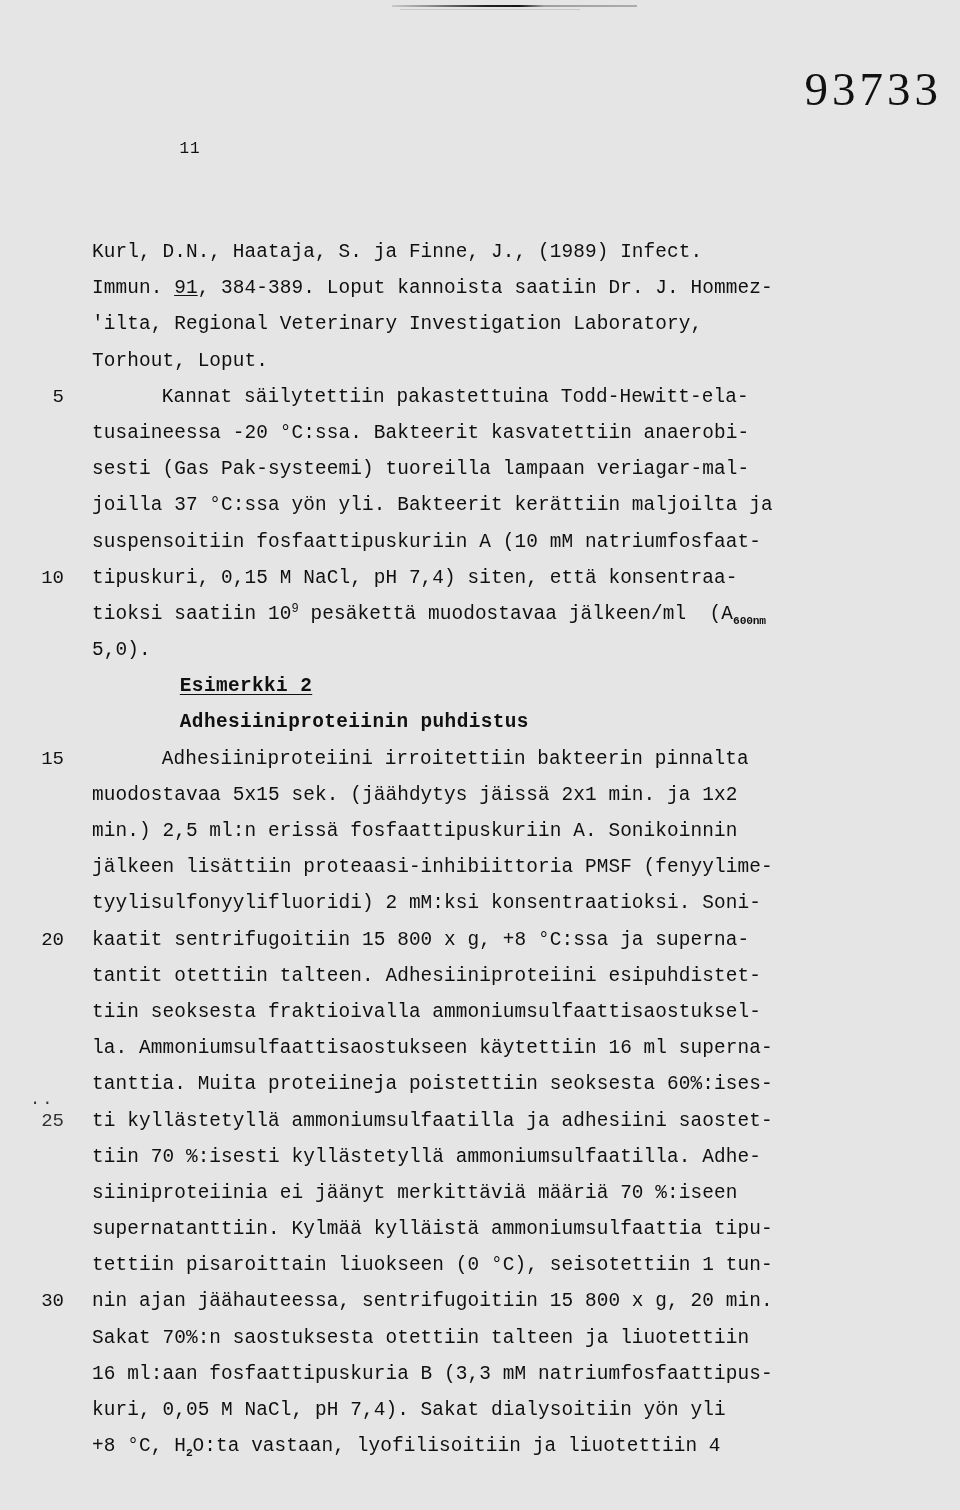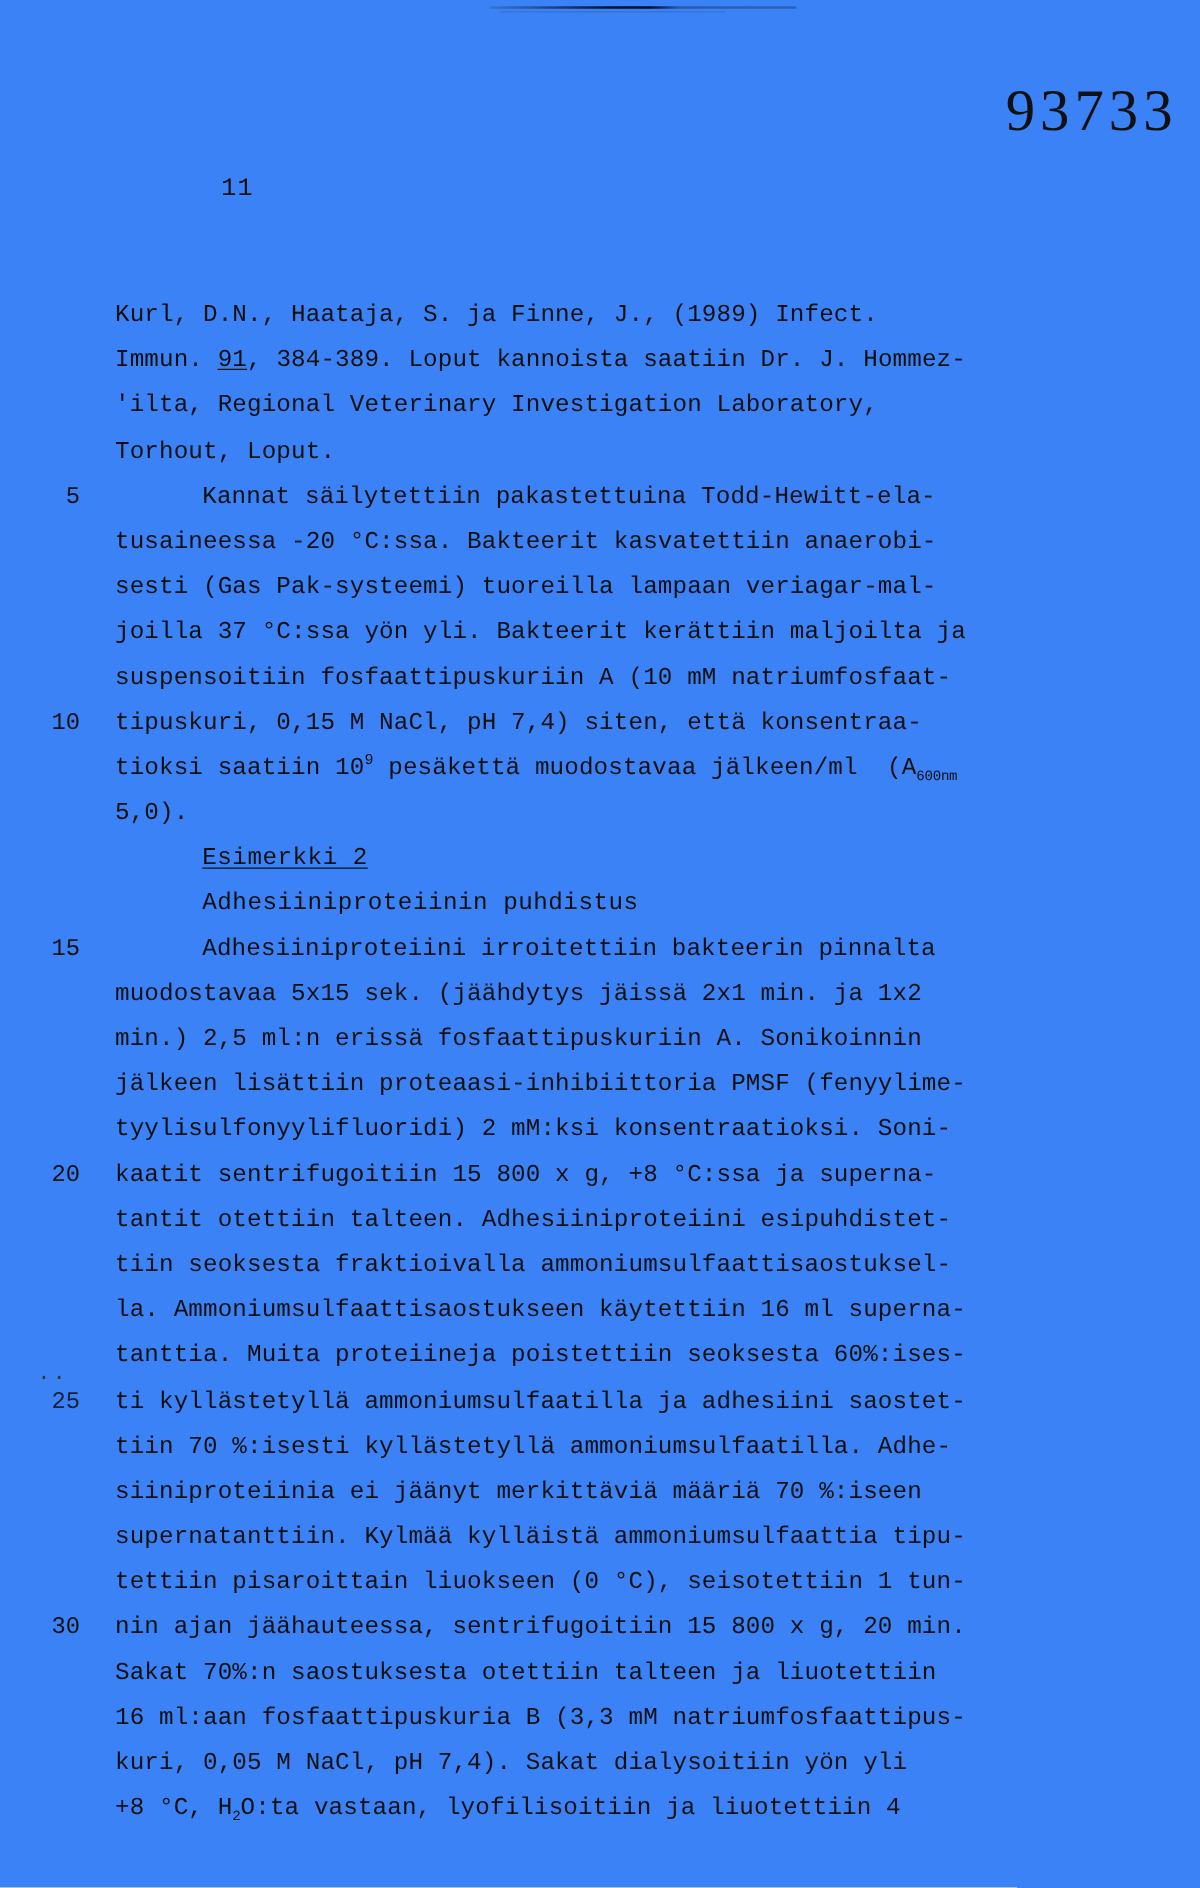--- a/index.html
+++ b/index.html
@@ -4,21 +4,21 @@
 <style>
   html, body {
     margin: 0;
     padding: 0;
     background: #ffffff;
   }
   .page {
     position: relative;
     width: 960px;
     height: 1510px;
-    background: #3b82f6;
+    background: #e5e5e5;
     overflow: hidden;
     font-family: "Liberation Mono", "DejaVu Sans Mono", monospace;
     color: #101010;
   }
 
   
   .scan-line {
     position: absolute;
     left: 392px;
     top: 5px;
@@ -53,21 +53,21 @@
     white-space: nowrap;
   }
 
   
   .page-number {
     position: absolute;
     left: 0;
     top: 140px;
     width: 380px;
     text-align: center;
-    font-size: 20px;
+    font-size: 16px;
     letter-spacing: 1px;
   }
 
   
   .body {
     position: absolute;
     left: 92px;
     top: 234px;
     width: 852px;
   }
@@ -89,43 +89,44 @@
     font-size: 19px;
     letter-spacing: 0px;
     color: #111;
   }
   .lnum.faint { opacity: 0.85; }
 
   .indent { display: inline-block; width: 6.0ch; }
   .indent-h { display: inline-block; width: 6.0ch; }
 
   b.hdr {
-    font-weight: normal;
+    font-weight: bold;
     letter-spacing: 0.4px;
+    margin-left: 18px;
   }
   b.hdr.u {
     text-decoration: underline;
     text-underline-offset: 3px;
   }
 
   u.under {
     text-decoration: underline;
     text-underline-offset: 2px;
   }
 
   sup.sup {
     font-size: 0.62em;
     vertical-align: super;
     line-height: 0;
   }
   sub.sub {
     font-size: 0.58em;
     vertical-align: sub;
     line-height: 0;
-    font-weight: 400;
+    font-weight: 700;
     letter-spacing: -0.2px;
   }
 
   
   .margin-dots {
     position: absolute;
     left: 30px;
     top: 1090px;
     font-size: 17px;
     color: #333;

